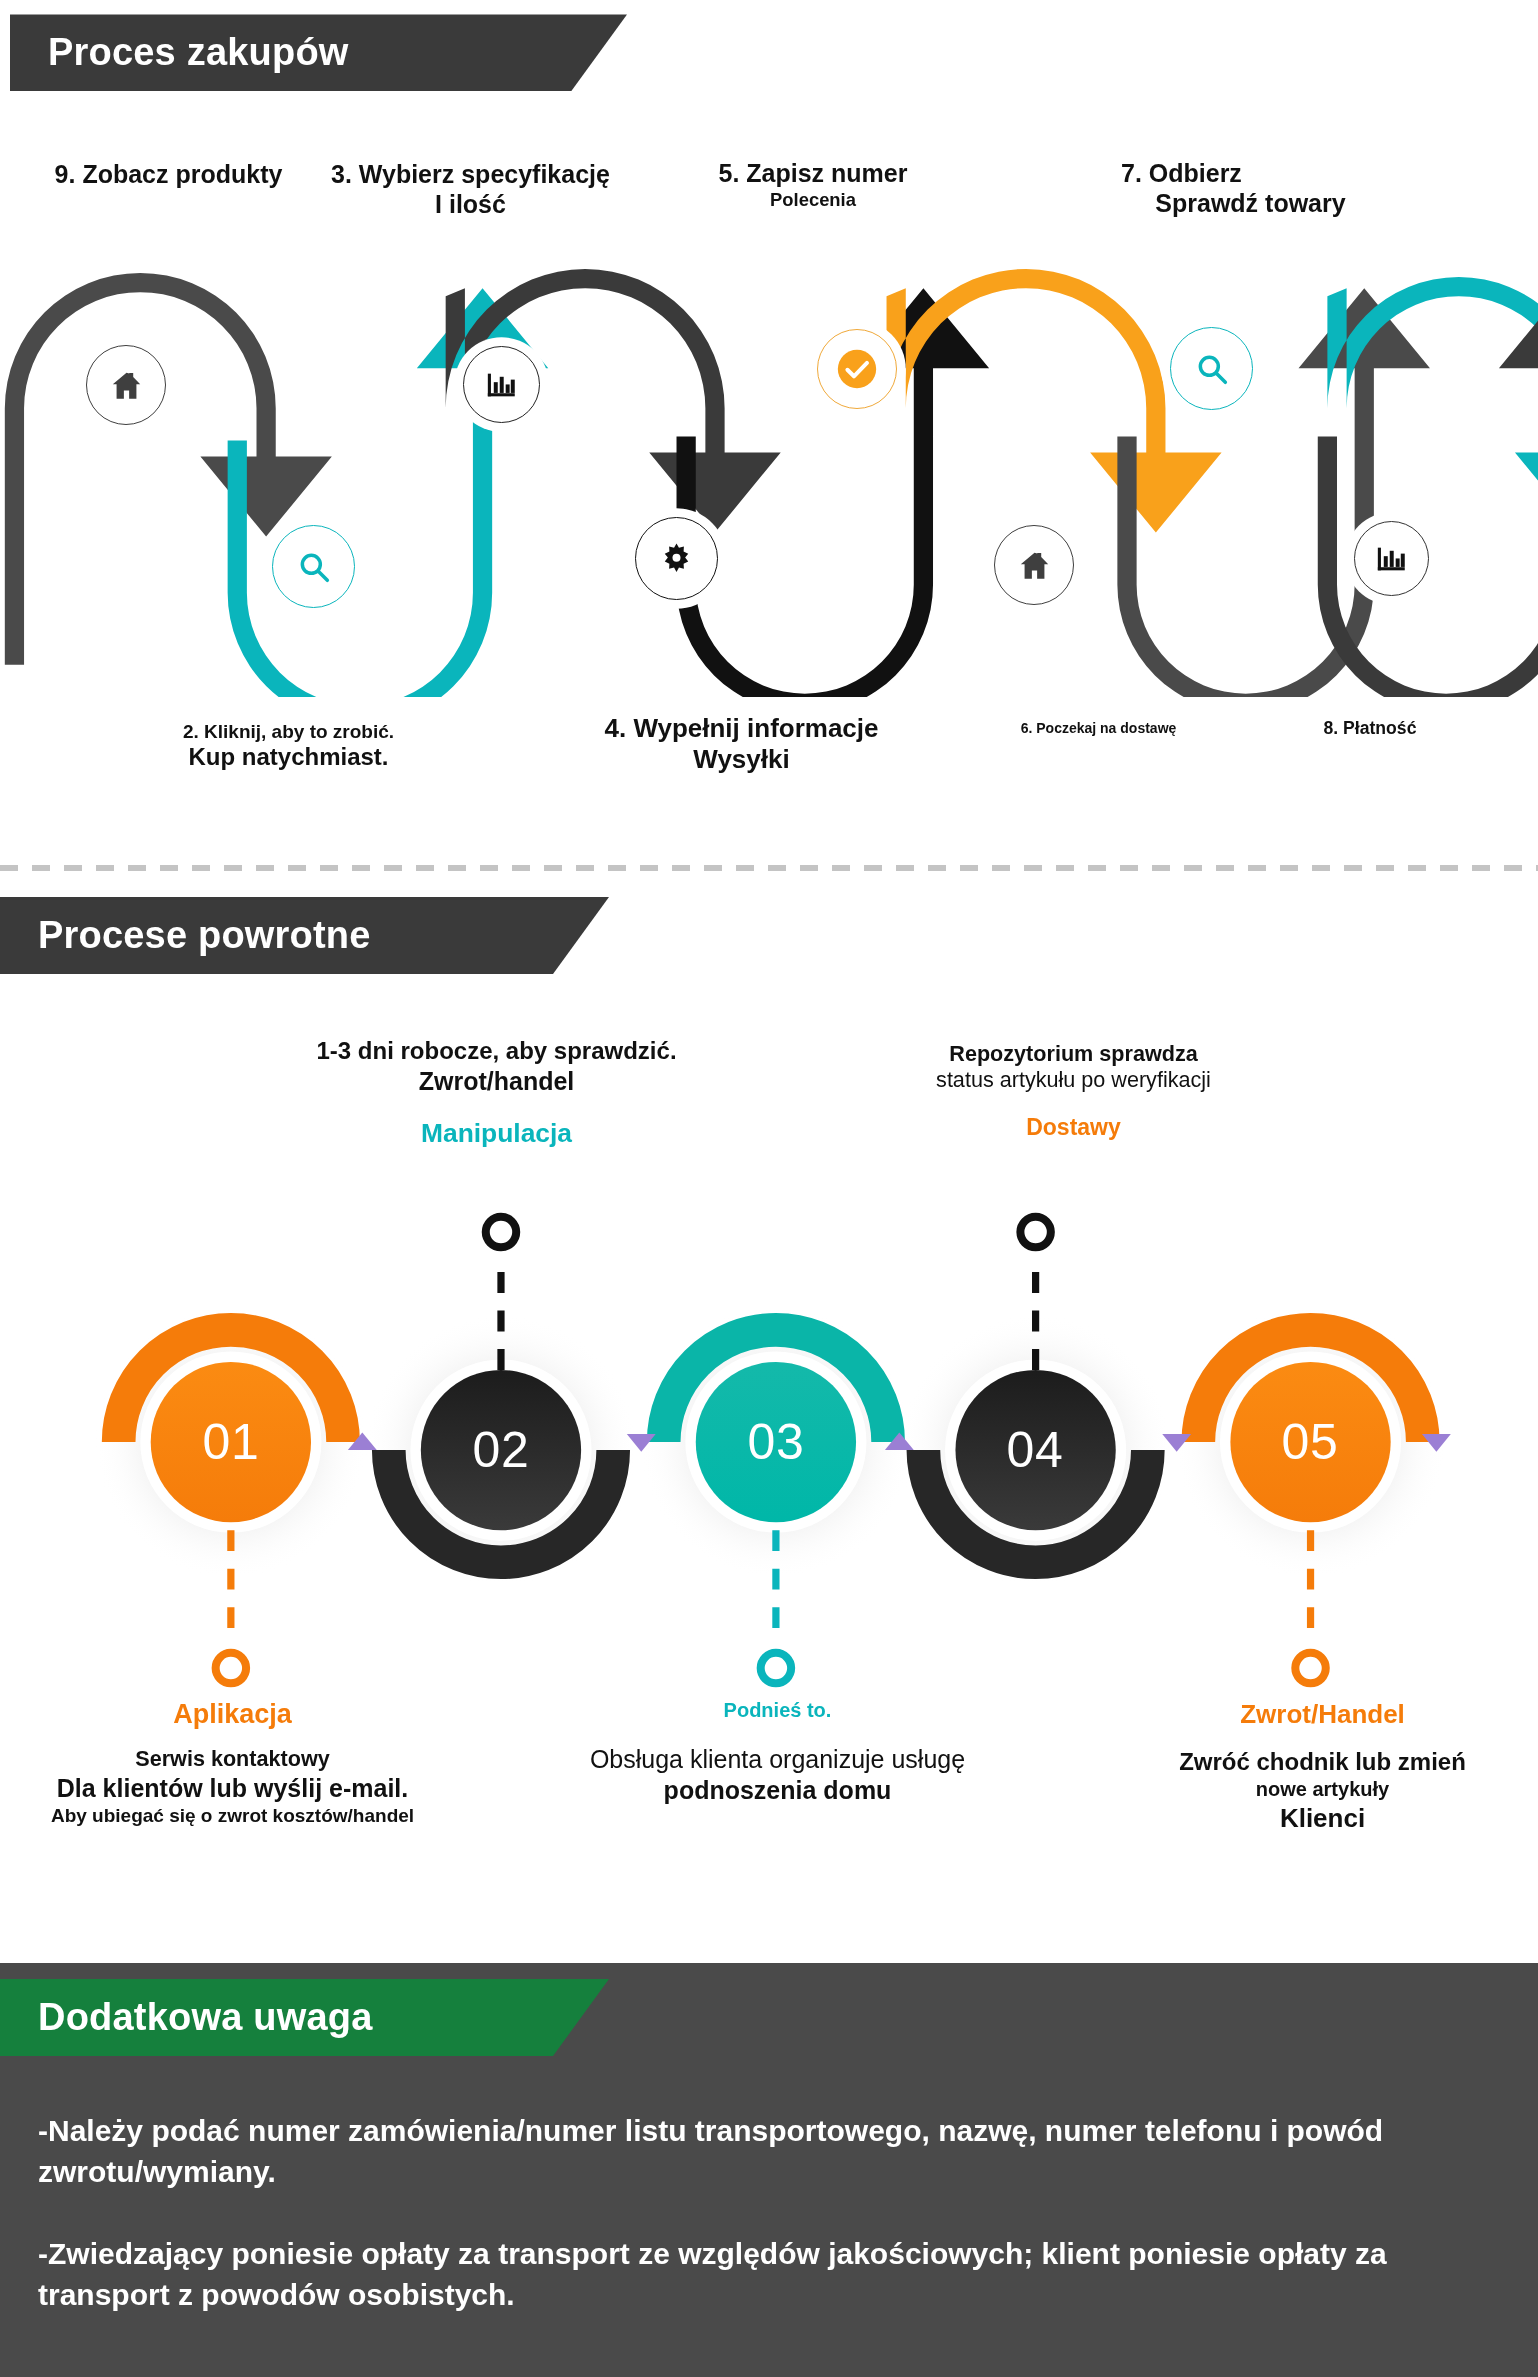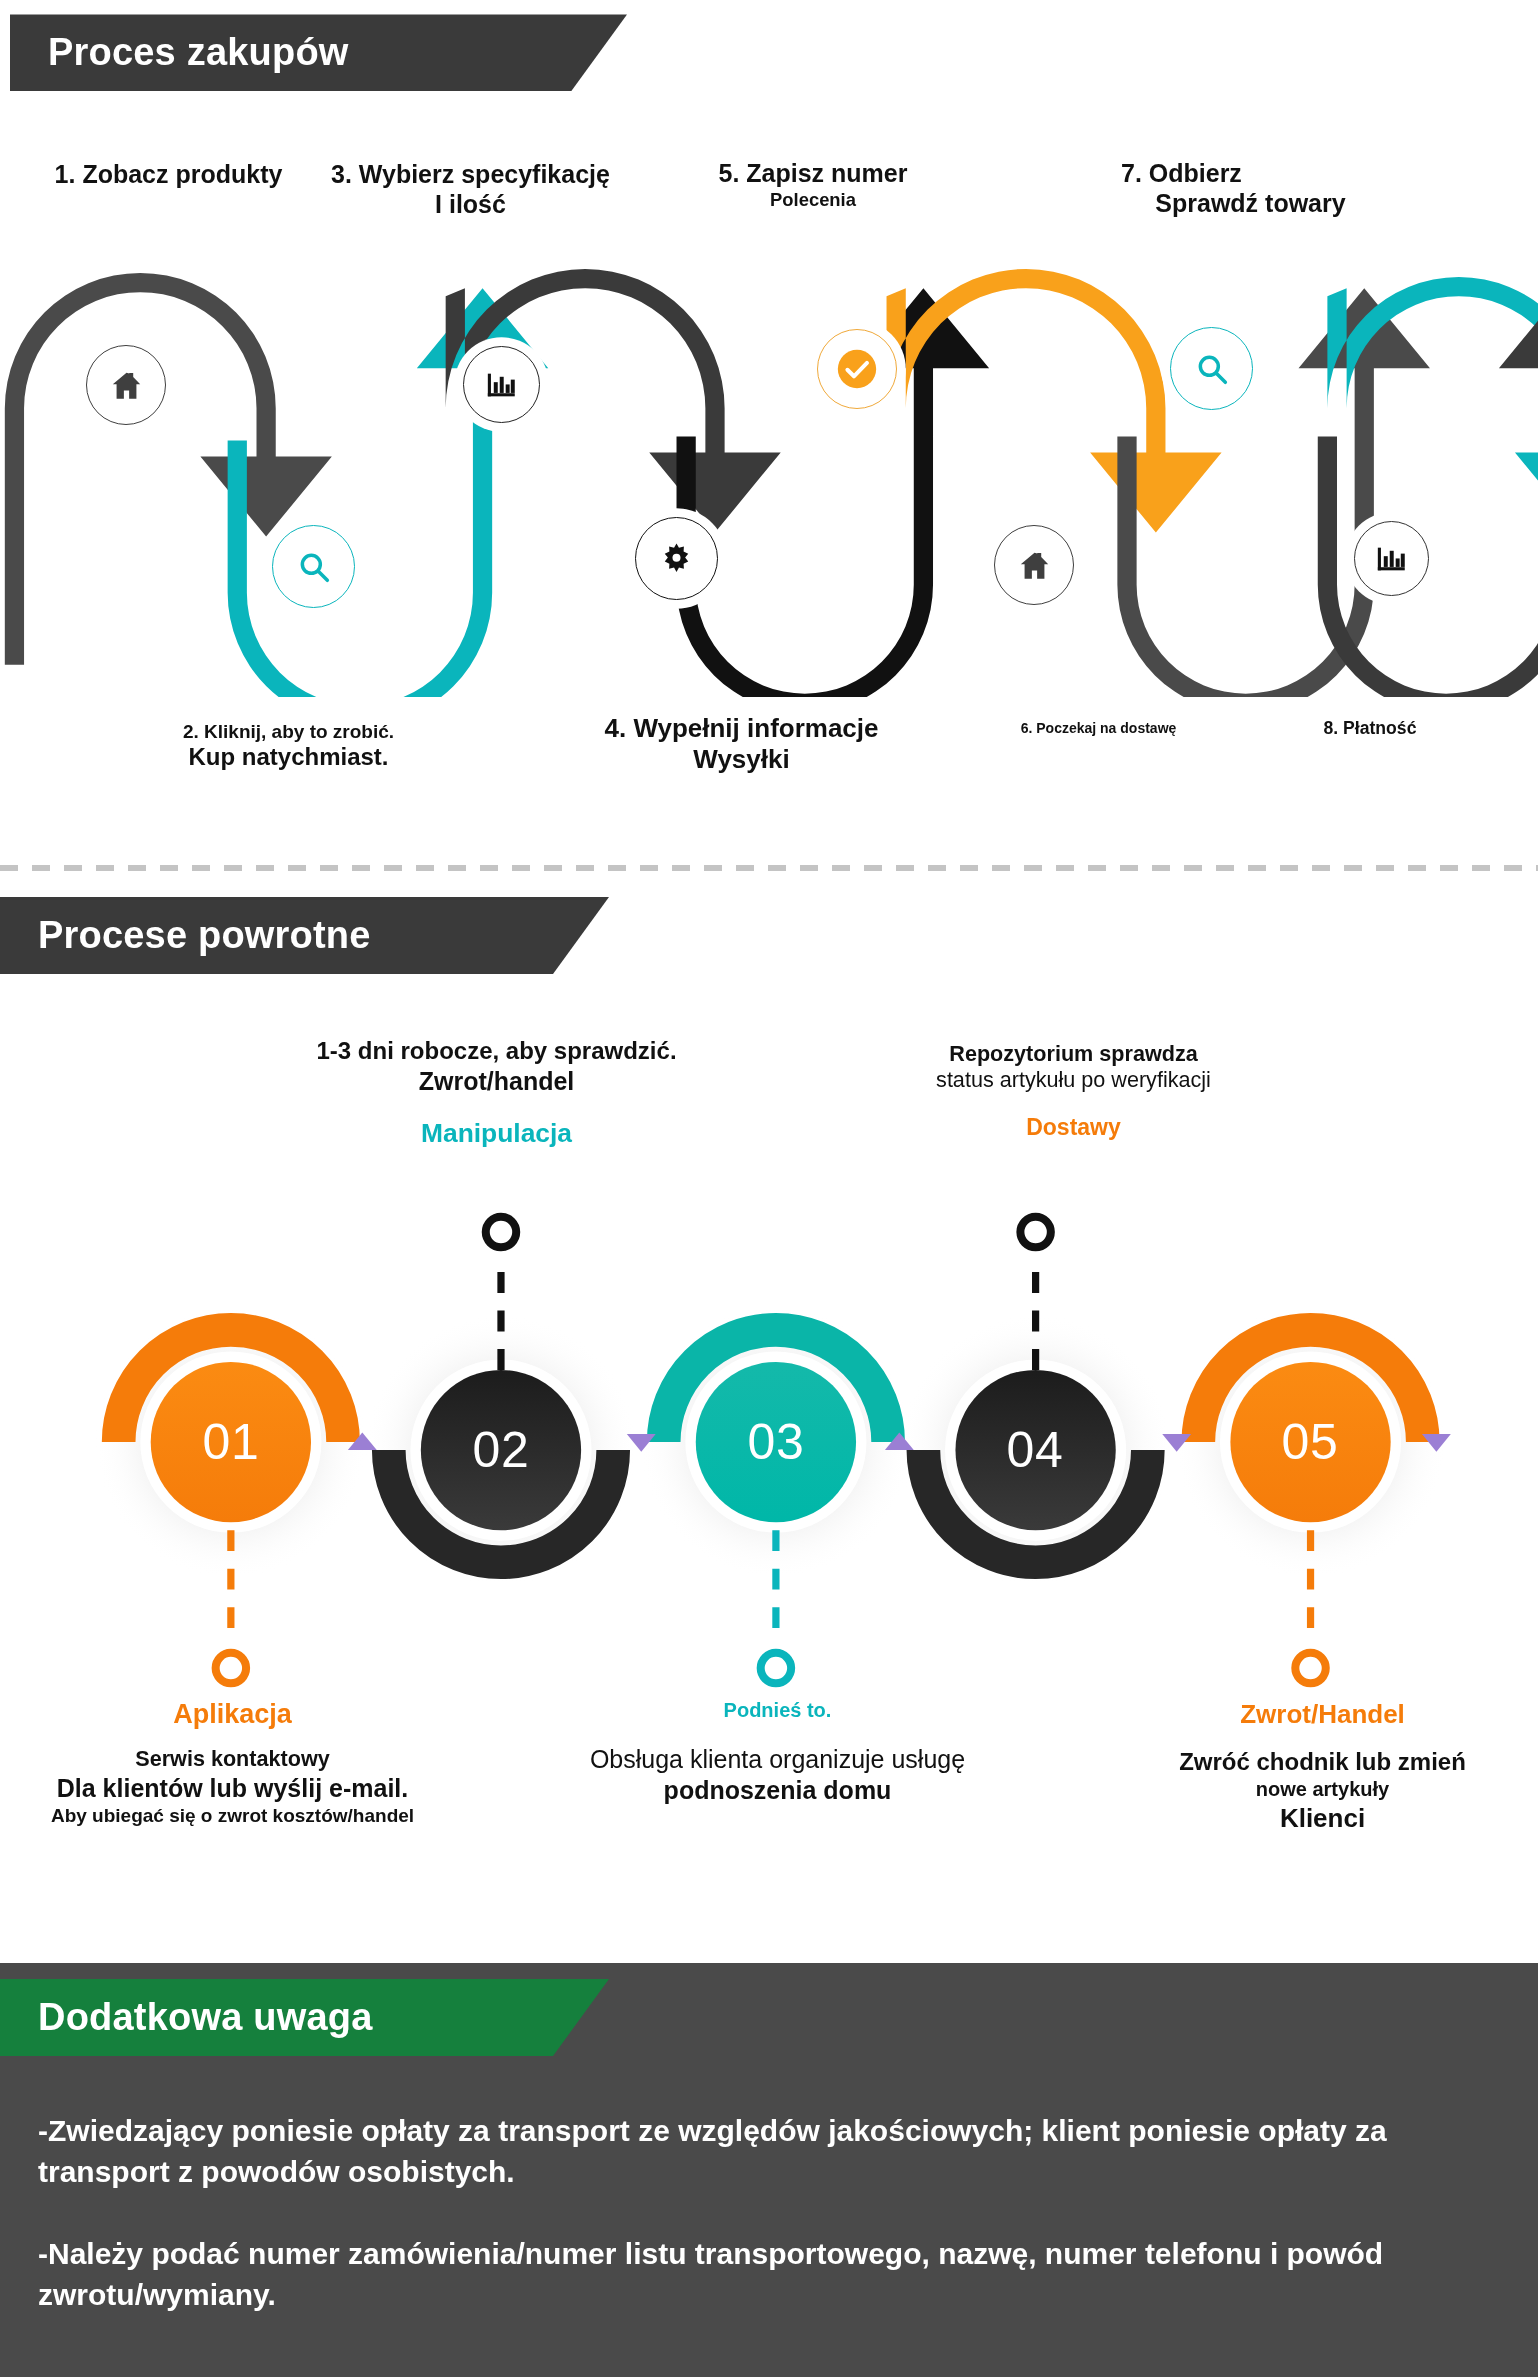--- a/index.html
+++ b/index.html
@@ -75,21 +75,21 @@
 </head>
 <body>
 
 <div id="section1">
 
   <div class="banner banner-dark" style="left:10px;top:14.4px;width:617px;clip-path:polygon(0 0, 617px 0, 561px 77px, 0 77px);">
     <span>Proces zakupów</span>
   </div>
 
   <div class="top-label" style="left:0px;top:160px;width:337px;">
-    <span class="lbl-l1" style="font-size:25px;">1. Zobacz produkty</span>
+    <span class="lbl-l1" style="font-size:25px;">9. Zobacz produkty</span>
   </div>
   <div class="top-label" style="left:282px;top:160px;width:377px;">
     <span class="lbl-l1" style="font-size:25px;">3. Wybierz specyfikację</span>
     <span class="lbl-l2" style="font-size:25px;">I ilość</span>
   </div>
   <div class="top-label" style="left:669px;top:159px;width:288px;">
     <span class="lbl-l1" style="font-size:25px;">5. Zapisz numer</span>
     <span class="lbl-l2" style="font-size:18.4px;">Polecenia</span>
   </div>
   <div class="top-label" style="left:1078px;top:159px;width:345px;">
@@ -316,17 +316,17 @@
     <div style="font-size:20px;font-weight:bold;text-align:center;">nowe artykuły</div>
     <div style="font-size:26px;font-weight:bold;">Klienci</div>
   </div>
 </div>
 
 <div id="section3">
   <div class="banner banner-teal" style="left:0;top:16px;width:609px;clip-path:polygon(0 0, 609px 0, 553px 77px, 0 77px);">
     <span>Dodatkowa uwaga</span>
   </div>
   <div class="note-body">
+    <p>-Należy podać numer zamówienia/numer listu transportowego, nazwę, numer telefonu i powód zwrotu/wymiany.</p>
     <p>-Zwiedzający poniesie opłaty za transport ze względów jakościowych; klient poniesie opłaty za transport z powodów osobistych.</p>
-    <p>-Należy podać numer zamówienia/numer listu transportowego, nazwę, numer telefonu i powód zwrotu/wymiany.</p>
   </div>
 </div>
 
 
 </body></html>

